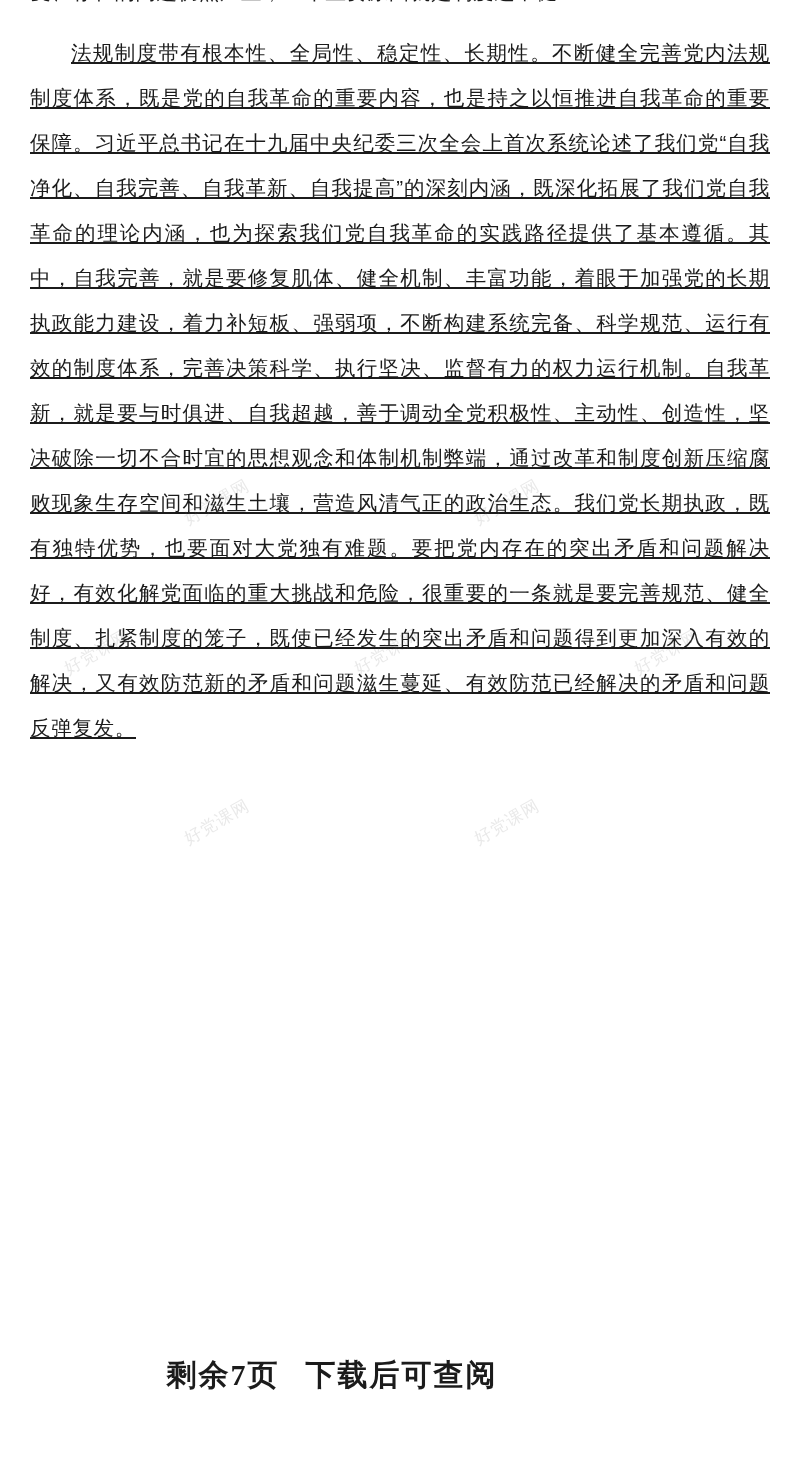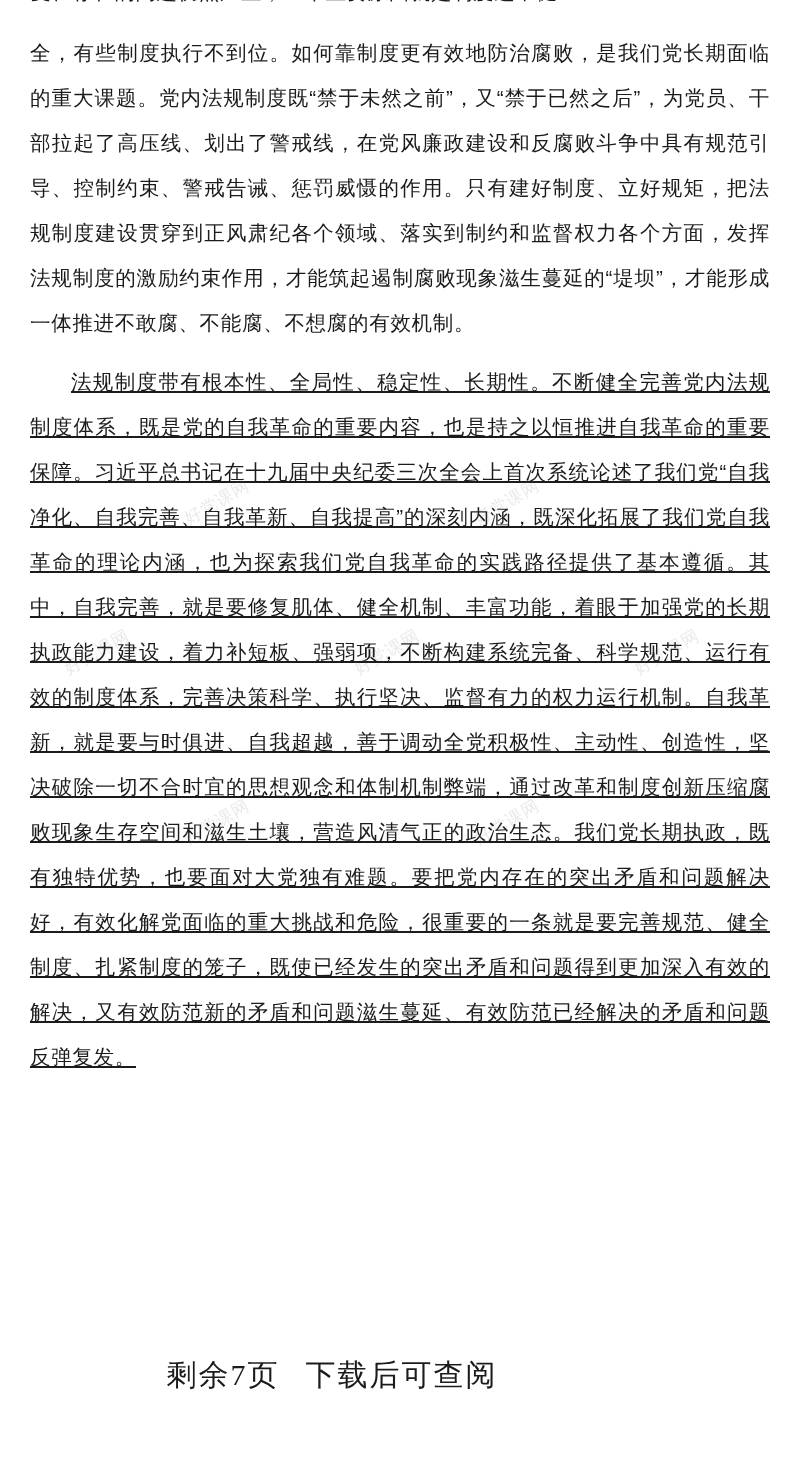--- a/index.html
+++ b/index.html
@@ -78,21 +78,21 @@
     user-select: none;
   }
 
   .footer-note {
     position: absolute;
     left: 0;
     top: 1355px;
     width: 664px;
     text-align: center;
     font-size: 30px;
-    font-weight: normal;
+    font-weight: bold;
     color: #1b1b1b;
     letter-spacing: 2px;
     font-family: "Liberation Serif", serif;
   }
   .footer-note .num {
     font-family: "Liberation Serif", serif;
   }
   .footer-gap {
     display: inline-block;
     width: 26px;
@@ -101,21 +101,20 @@
 </head>
 <body>
 
 <div class="page">
 
   <div class="top-crop">
     <div class="top-crop-inner">复、存在的问题仍然严重，一个重要原因就是制度还不健</div>
   </div>
 
   <div class="doc-body">
-    <p class="para">全，有些制度执行不到位。如何靠制度更有效地防治腐败，是我们党长期面临的重大课题。党内法规制度既“禁于未然之前”，又“禁于已然之后”，为党员、干部拉起了高压线、划出了警戒线，在党风廉政建设和反腐败斗争中具有规范引导、控制约束、警戒告诫、惩罚威慑的作用。只有建好制度、立好规矩，把法规制度建设贯穿到正风肃纪各个领域、落实到制约和监督权力各个方面，发挥法规制度的激励约束作用，才能筑起遏制腐败现象滋生蔓延的“堤坝”，才能形成一体推进不敢腐、不能腐、不想腐的有效机制。</p>
     <p class="para indent">法规制度带有根本性、全局性、稳定性、长期性。不断健全完善党内法规制度体系，既是党的自我革命的重要内容，也是持之以恒推进自我革命的重要保障。习近平总书记在十九届中央纪委三次全会上首次系统论述了我们党“自我净化、自我完善、自我革新、自我提高”的深刻内涵，既深化拓展了我们党自我革命的理论内涵，也为探索我们党自我革命的实践路径提供了基本遵循。其中，自我完善，就是要修复肌体、健全机制、丰富功能，着眼于加强党的长期执政能力建设，着力补短板、强弱项，不断构建系统完备、科学规范、运行有效的制度体系，完善决策科学、执行坚决、监督有力的权力运行机制。自我革新，就是要与时俱进、自我超越，善于调动全党积极性、主动性、创造性，坚决破除一切不合时宜的思想观念和体制机制弊端，通过改革和制度创新压缩腐败现象生存空间和滋生土壤，营造风清气正的政治生态。我们党长期执政，既有独特优势，也要面对大党独有难题。要把党内存在的突出矛盾和问题解决好，有效化解党面临的重大挑战和危险，很重要的一条就是要完善规范、健全制度、扎紧制度的笼子，既使已经发生的突出矛盾和问题得到更加深入有效的解决，又有效防范新的矛盾和问题滋生蔓延、有效防范已经解决的矛盾和问题反弹复发。</p>
   </div>
 
   <div class="watermark" style="left:180px; top:510px;">好党课网</div>
   <div class="watermark" style="left:470px; top:510px;">好党课网</div>
   <div class="watermark" style="left:180px; top:830px;">好党课网</div>
   <div class="watermark" style="left:470px; top:830px;">好党课网</div>
   <div class="watermark" style="left:60px; top:660px;">好党课网</div>
   <div class="watermark" style="left:350px; top:660px;">好党课网</div>
   <div class="watermark" style="left:630px; top:660px;">好党课网</div>

